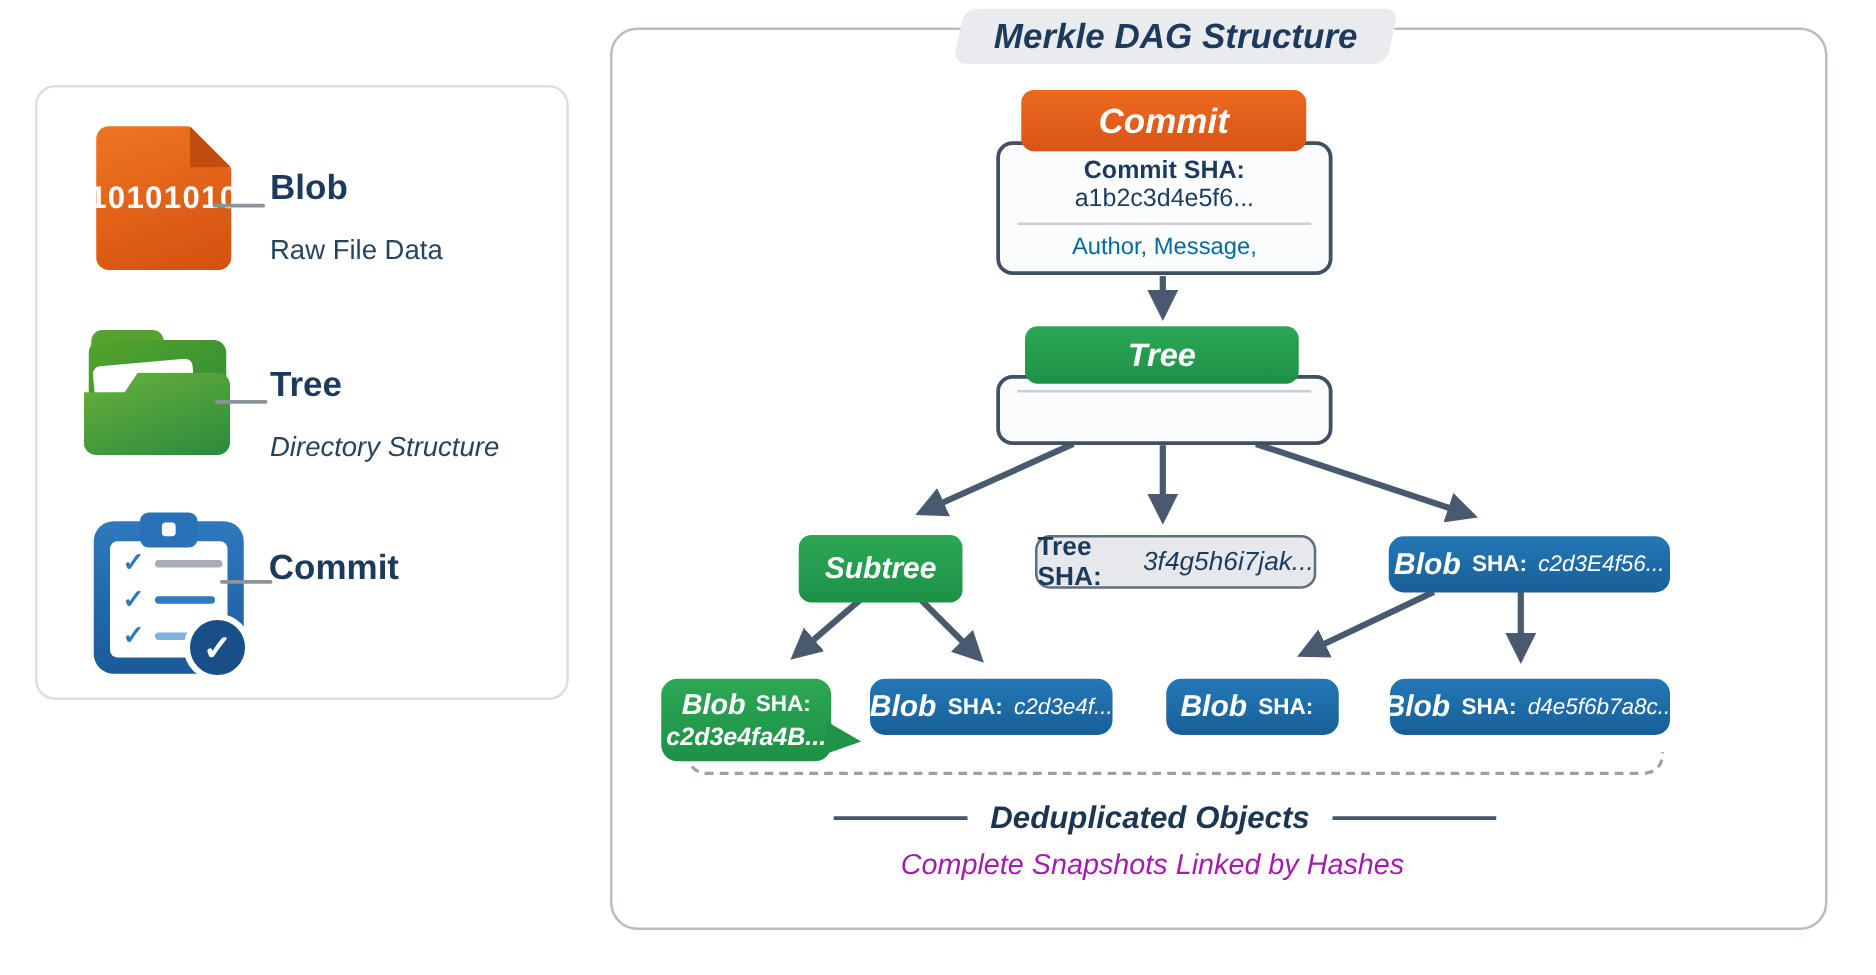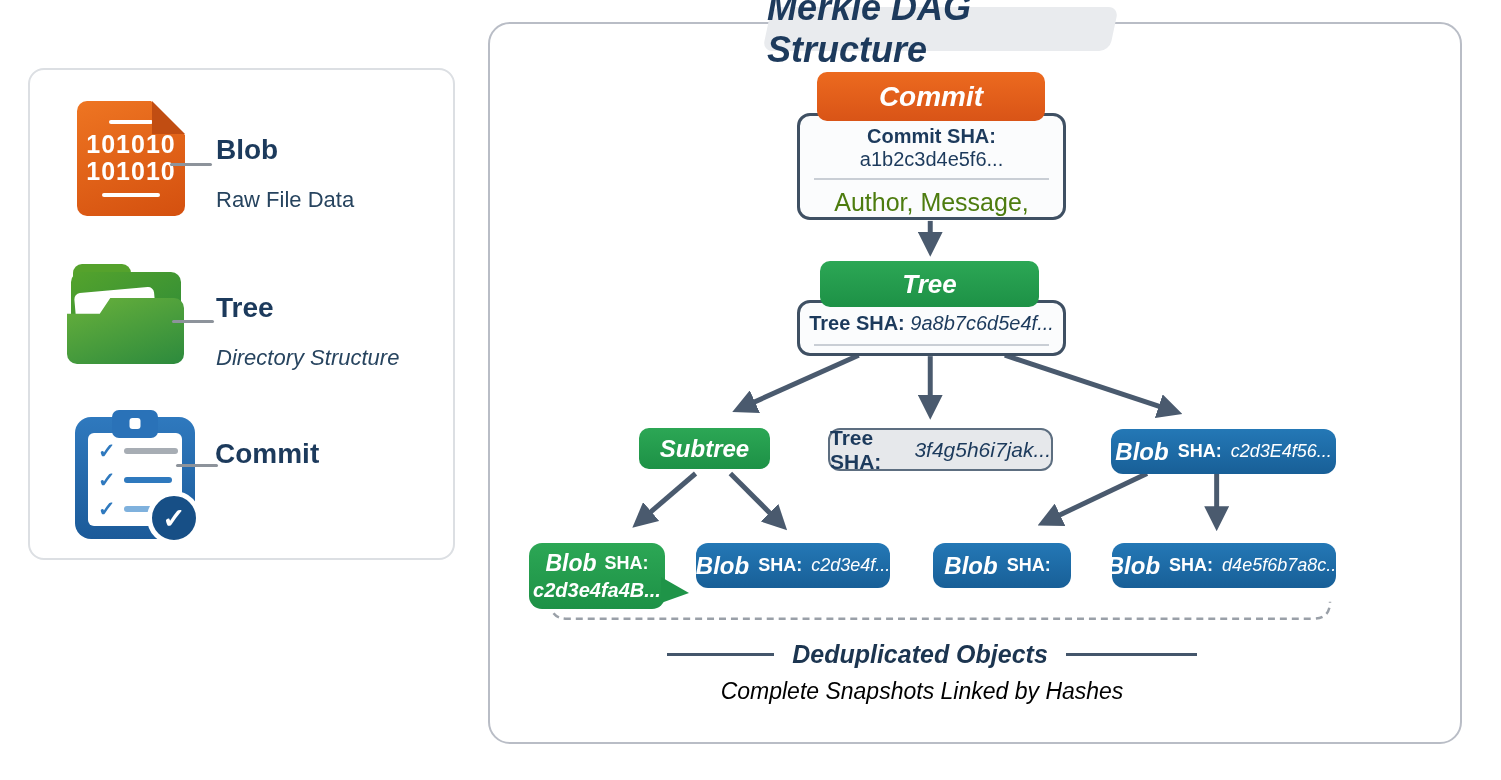--- a/index.html
+++ b/index.html
@@ -11,21 +11,21 @@
             background:#fff; border:2px solid #dcdfe3; border-radius:16px; }
   .legend-abs { position:absolute; }
   .legend-title { font-size:28px; font-weight:bold; color:#1c3a5c; }
   .legend-sub { font-size:22px; color:#27445f; margin-top:21px; }
   .legend-sub.italic { font-style:italic; }
   .connector { position:absolute; height:3px; background:#8d939b; border-radius:2px; }
 
   
   .icon-binary { position:absolute; left:47px; top:31px; width:108px; height:115px;
     background:linear-gradient(160deg,#ee7522,#d4500f); border-radius:10px;
-    display:flex; flex-direction:column; align-items:center; justify-content:center; color:#fff; }
+    display:flex; flex-direction:row; align-items:center; justify-content:center; color:#fff; }
   .fold-cut { position:absolute; top:-1px; right:-1px; width:36px; height:36px; background:#fff;
     -webkit-clip-path:polygon(0 0,100% 0,100% 100%); clip-path:polygon(0 0,100% 0,100% 100%); }
   .fold-flap { position:absolute; top:0; right:0; width:33px; height:33px; background:#c14d12;
     -webkit-clip-path:polygon(0 0,0 100%,100% 100%); clip-path:polygon(0 0,0 100%,100% 100%); }
   .b-line { background:#fff; height:4px; border-radius:2px; }
   .b-line.top { width:44px; margin-bottom:7px; }
   .b-line.bottom { width:58px; margin-top:8px; }
   .b-text { font-weight:bold; font-size:25px; line-height:1.08; letter-spacing:1px; }
 
   
@@ -58,48 +58,48 @@
   .clip-badge { position:absolute; right:-6px; bottom:-6px; width:54px; height:54px; border-radius:50%;
     background:#174f86; border:5px solid #fff; display:flex; align-items:center; justify-content:center;
     color:#fff; font-weight:bold; font-size:28px; }
 
   
   .panel { position:absolute; left:488px; top:22px; width:974px; height:722px;
     border:2px solid #b9bdc6; border-radius:22px; background:#fff; }
   .banner { position:absolute; left:277px; top:-17px; width:347px; height:44px; z-index:5; }
   .banner-bg { position:absolute; inset:0; background:#e9ebee; border-radius:10px; transform:skewX(-12deg); }
   .banner-text { position:relative; width:100%; height:100%; display:flex; align-items:center; justify-content:center;
-    font-size:36px; font-weight:bold; font-style:italic; color:#1d3a5c; }
+    font-size:28px; font-weight:bold; font-style:italic; color:#1d3a5c; }
 
   .arrow-layer { position:absolute; inset:0; width:100%; height:100%; z-index:1; pointer-events:none; }
 
   .hdr { position:absolute; z-index:3; display:flex; align-items:center; justify-content:center;
     color:#fff; font-weight:bold; font-style:italic; border-radius:10px; }
   .hdr.orange { background:linear-gradient(180deg,#ec6a1f,#d95417); }
   .hdr.green  { background:linear-gradient(180deg,#2ca755,#1d9146); }
   .card { position:absolute; z-index:2; background:#fbfcfd; border:3px solid #3f5063; border-radius:13px; text-align:center; }
   .card-sha { font-size:20px; color:#1c3a5c; margin-top:9px; }
   .card-sha b { font-weight:bold; }
   .divider { height:2px; background:#c9ced5; margin:7px 14px 6px; }
-  .card-meta { font-size:25px; color:#4d7c0f; line-height:1.3; }
+  .card-meta { font-size:19px; color:#0369a1; line-height:1.3; }
 
   .chip { position:absolute; z-index:2; display:flex; align-items:center; justify-content:center; gap:9px; border-radius:12px; }
   .chip.gray { background:#e6e8eb; border:2.5px solid #5d6e80; color:#1c3a5c; }
   .chip.blue { background:linear-gradient(180deg,#2478b6,#185f97); color:#fff; }
   .blob-word { font-weight:bold; font-style:italic; font-size:24px; }
   .sha-l { font-size:18px; font-weight:bold; }
   .gray .sha-l, .gray .sha-v { font-size:21px; }
   .gray .sha-l { font-weight:bold; }
   .sha-v { font-size:18px; font-style:italic; }
 
   .n-commit-hdr { left:327px; top:48px; width:228px; height:49px; font-size:28px; }
   .n-commit-card { left:307px; top:89px; width:269px; height:107px; }
   .n-tree-hdr { left:330px; top:237px; width:219px; height:46px; font-size:26px; }
   .n-tree-card { left:307px; top:276px; width:269px; height:56px; }
-  .n-subtree { left:149px; top:404px; width:131px; height:41px; font-size:24px; }
+  .n-subtree { left:149px; top:404px; width:131px; height:54px; font-size:24px; }
   .n-treesha { left:338px; top:404px; width:225px; height:43px; }
   .n-blob-tr { left:621px; top:405px; width:225px; height:45px; }
   .n-blob-1 { left:206px; top:519px; width:194px; height:45px; }
   .n-blob-2 { left:443px; top:519px; width:138px; height:45px; }
   .n-blob-3 { left:622px; top:519px; width:224px; height:45px; }
 
   .bubble { position:absolute; left:39px; top:519px; width:136px; height:66px; z-index:2;
     background:linear-gradient(180deg,#2ca755,#1d9146); border-radius:13px; color:#fff;
     display:flex; flex-direction:column; align-items:center; justify-content:center; gap:2px; }
   .bubble .row1 { display:flex; align-items:center; gap:8px; }
@@ -107,21 +107,21 @@
   .bubble .sha-v2 { font-size:20px; font-style:italic; font-weight:bold; }
   .bubble-tail { position:absolute; right:-24px; bottom:6px; width:28px; height:26px; background:#1f9448;
     -webkit-clip-path:polygon(0 0,100% 62%,0 100%); clip-path:polygon(0 0,100% 62%,0 100%); }
 
   .footer-caption { position:absolute; left:0; top:616px; width:868px; display:flex; align-items:center;
     justify-content:center; gap:18px; z-index:2;padding-left:16px; }
   .footer-caption .text { font-size:25px; font-weight:bold; font-style:italic; color:#1c3550; }
   .rule { height:2.5px; background:#44566b; }
   .rule.left { width:107px; } .rule.right { width:131px; }
   .footer-sub { position:absolute; left:0; top:654px; width:864px; text-align:center;
-    font-size:23px; font-style:italic; color:#000000; z-index:2; }
+    font-size:23px; font-style:italic; color:#a21caf; z-index:2; }
 </style>
 </head>
 <body>
 
 <div class="canvas">
 
   <aside class="legend">
 
     <div class="icon-binary legend-abs">
       <span class="fold-cut"></span>
@@ -208,24 +208,20 @@
         <span>a1b2c3d4e5f6...</span>
       </div>
       <div class="divider"></div>
       <div class="card-meta">
         <div>Author, Message,</div>
       </div>
     </div>
 
     <div class="hdr green n-tree-hdr">Tree</div>
     <div class="card n-tree-card">
-      <div class="card-sha">
-        <b>Tree SHA:</b>
-        <span style="font-style:italic;">9a8b7c6d5e4f...</span>
-      </div>
       <div class="divider" style="margin-top:9px;"></div>
     </div>
 
     <div class="hdr green n-subtree">Subtree</div>
     <div class="chip gray n-treesha">
       <span class="sha-l">Tree SHA:</span>
       <span class="sha-v">3f4g5h6i7jak...</span>
     </div>
     <div class="chip blue n-blob-tr">
       <span class="blob-word">Blob</span>

